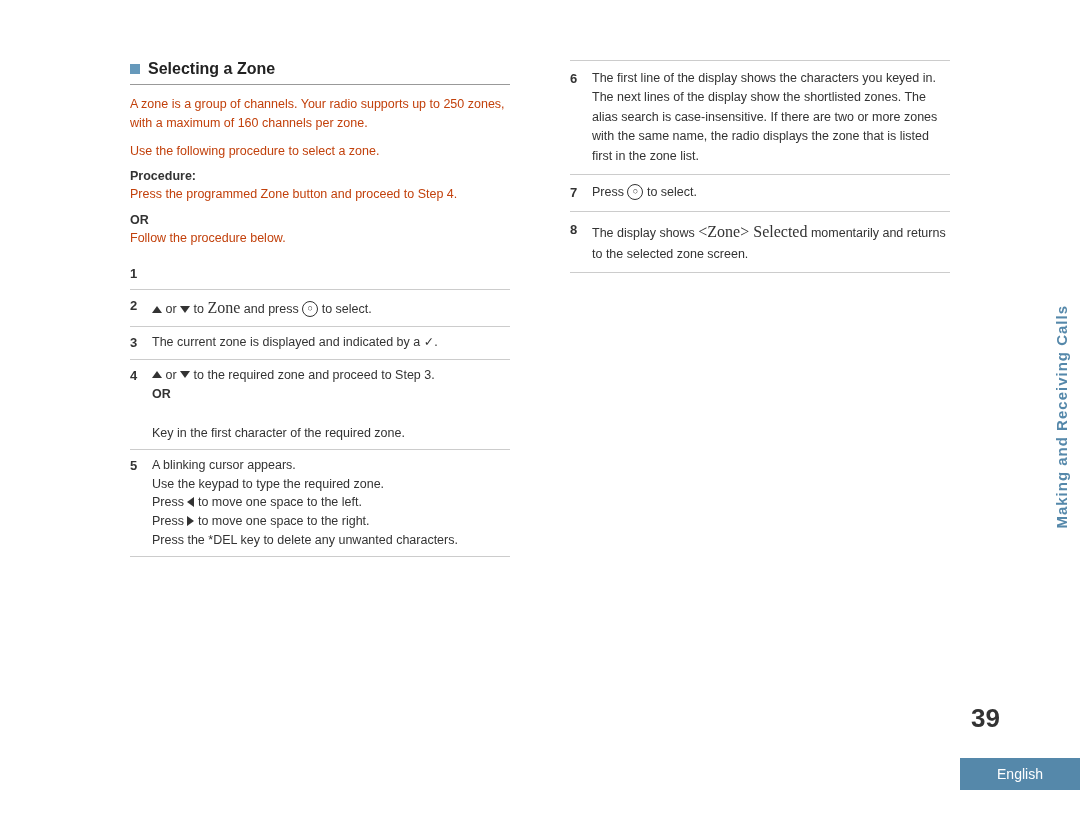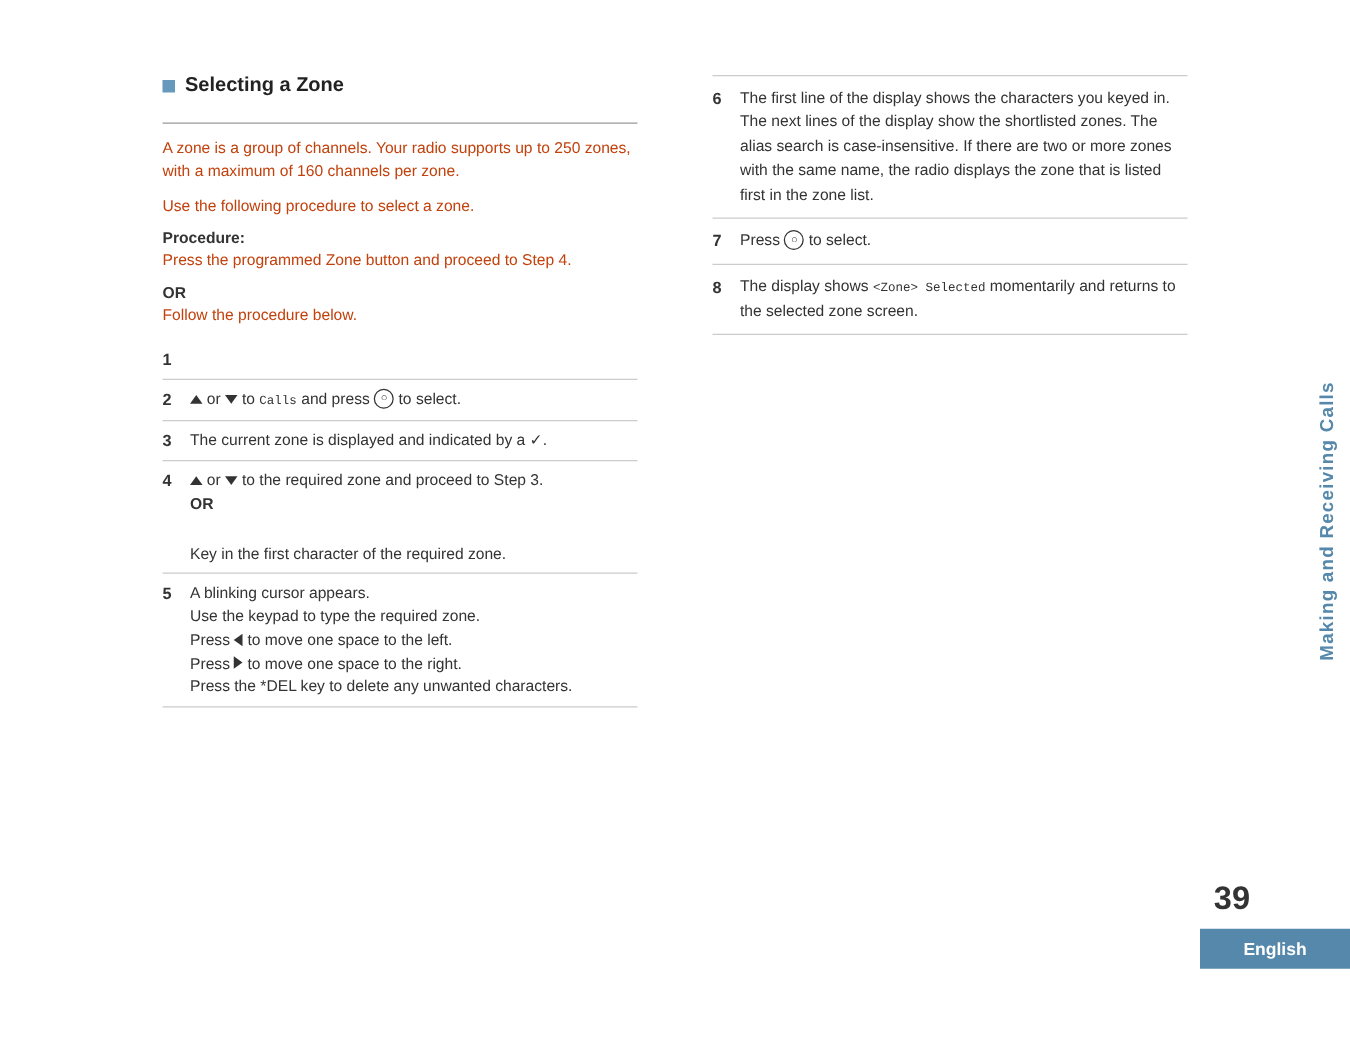--- a/index.html
+++ b/index.html
@@ -46,21 +46,21 @@
       padding-left: 10px;
       padding-top: 0;
     }
 
     
     .section-title {
       display: flex;
       align-items: center;
       gap: 8px;
       margin-bottom: 10px;
-      padding-bottom: 20px;
+      padding-bottom: 6px;
       border-bottom: 1px solid #999;
     }
 
     .section-title-square {
       width: 10px;
       height: 10px;
       background: #6699bb;
       flex-shrink: 0;
     }
 
@@ -118,22 +118,22 @@
     .step-content {
       flex: 1;
     }
 
     .step-content .or-label {
       display: block;
     }
 
     
     .mono {
-      font-family: Liberation Mono, monospace;
-      font-size: 10px;
+      font-family: Liberation Serif, serif;
+      font-size: 16px;
       text-align: center;
     }
 
     
     .circle-btn {
       display: inline-flex;
       align-items: center;
       justify-content: center;
       width: 16px;
       height: 16px;
@@ -222,26 +222,26 @@
       bottom: 100px;
       right: 80px;
       font-size: 26px;
       font-weight: bold;
       color: #333;
     }
 
     
     .english-badge {
       position: absolute;
-      bottom: 59px;
+      bottom: 44px;
       right: 0;
       background: #5588aa;
       color: #ffffff;
       font-size: 14px;
-      font-weight: bold;
+      font-weight: normal;
       padding: 8px 20px;
       min-width: 120px;
       text-align: center;
     }
 
     
     .right-step-item {
       display: flex;
       align-items: flex-start;
       gap: 8px;
@@ -282,21 +282,21 @@
         <li class="step-item">
           <span class="step-number">1</span>
         </li>
 
         <li class="step-item">
           <span class="step-number">2</span>
           <span class="step-content">
             <span class="arrow-up"></span>
             <span> or </span>
             <span class="arrow-down"></span>
-            <span> to </span><span class="mono">Calls</span><span> and press </span>
+            <span> to </span><span class="mono">Zone</span><span> and press </span>
             <span class="circle-btn">○</span>
             <span> to select.</span>
           </span>
         </li>
 
         <li class="step-item">
           <span class="step-number">3</span>
           <span class="step-content">
             The current zone is displayed and indicated by a ✓.
           </span>

